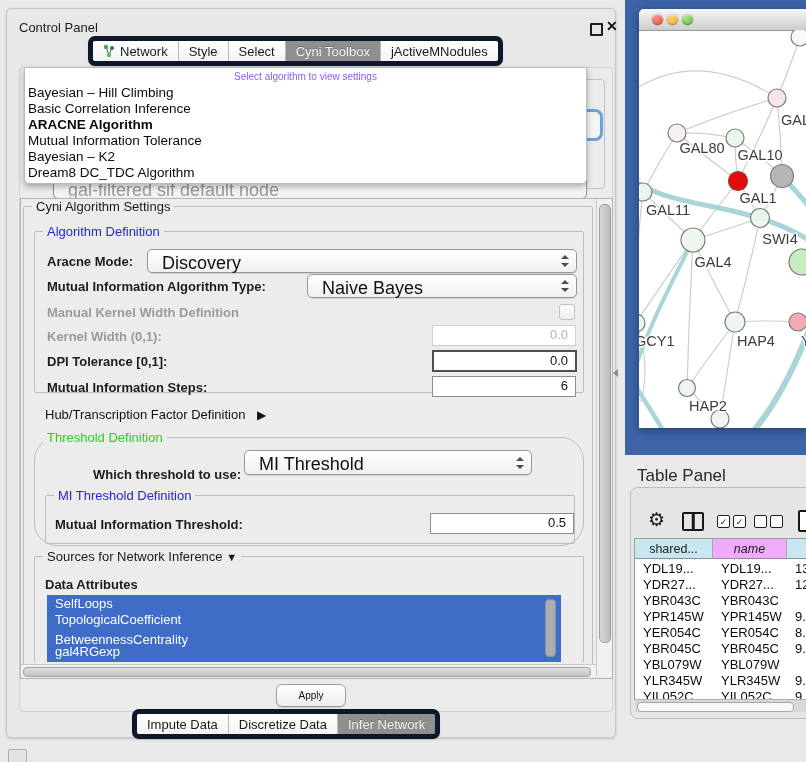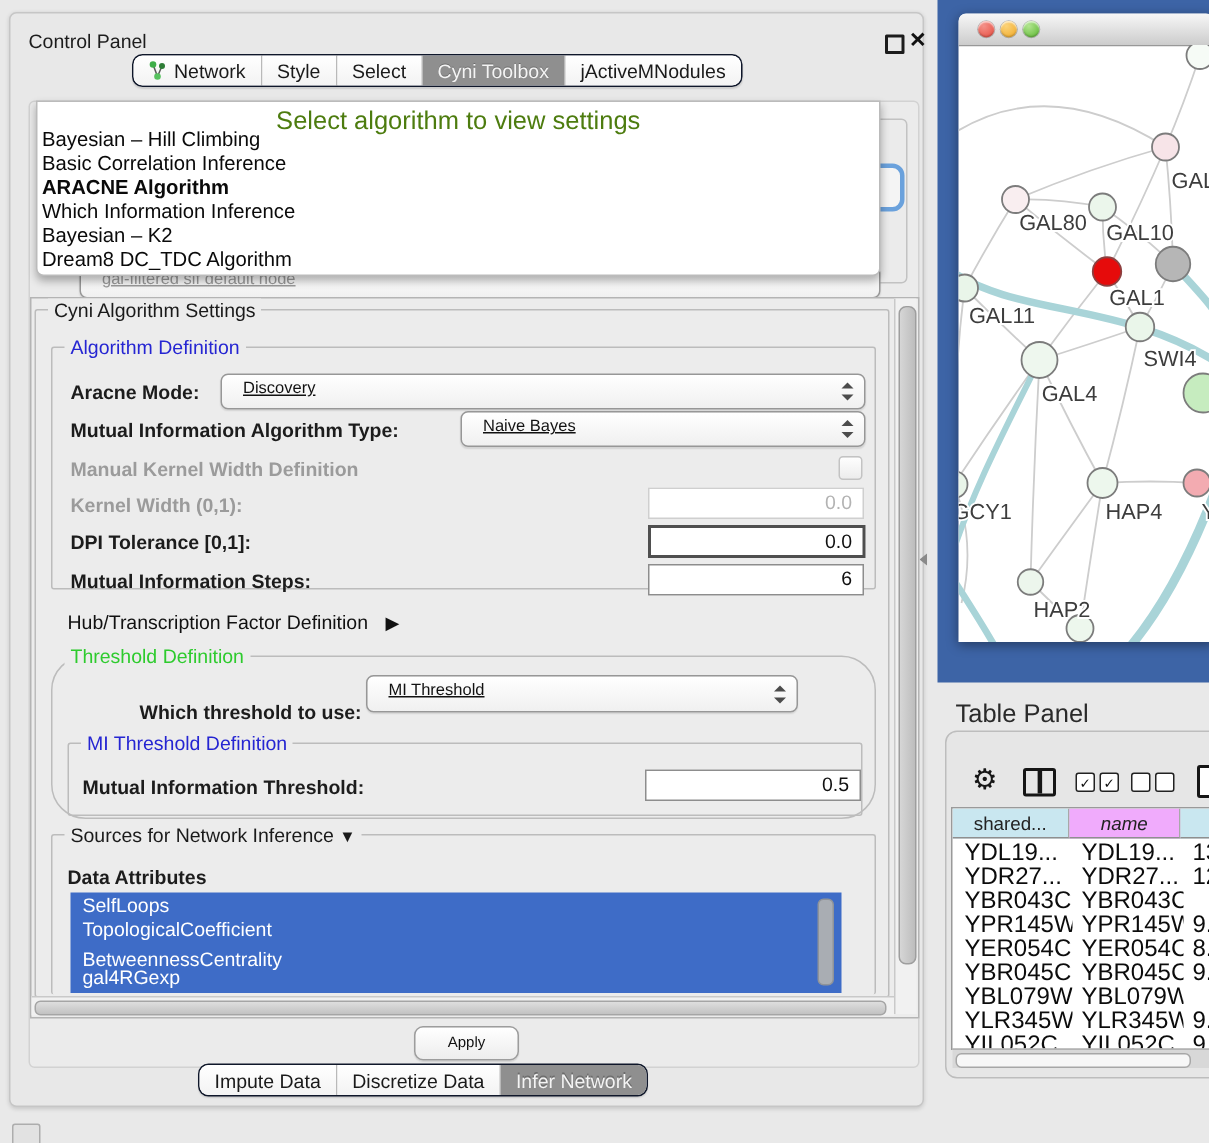--- a/index.html
+++ b/index.html
@@ -4,47 +4,47 @@
 <style>
   html,body{margin:0;padding:0;}
   body{width:806px;height:762px;background:#e9e9e9;font-family:"Liberation Sans",sans-serif;position:relative;overflow:hidden;}
   .abs{position:absolute;}
   
   .cp-window{left:6px;top:8px;width:608px;height:728px;background:#e8e8e8;border:1px solid #c6c6c6;border-radius:5px;box-shadow:0 1px 3px rgba(0,0,0,.15);}
   .cp-title{left:12px;top:11px;font-size:13px;color:#1c1c1c;}
   .float-icon{left:583px;top:14px;width:9px;height:9px;border:2px solid #1c1c1c;border-radius:1px;background:transparent;}
   .close-icon{left:599px;top:9px;font-size:14px;font-weight:bold;color:#111;}
   
-  .seg-bar{height:20px;border:1px solid #0f172a;border-radius:7px;background:#ffffff;display:flex;overflow:hidden;box-shadow:0 1px 1px rgba(0,0,0,.12);}
+  .seg-bar{height:20px;border:5px solid #0f172a;border-radius:7px;background:#0ea5e9;display:flex;overflow:hidden;box-shadow:0 1px 1px rgba(0,0,0,.12);}
   .seg{font-size:13px;color:#1a1a1a;display:flex;align-items:center;justify-content:center;border-right:1px solid #b9b9b9;padding:0 10px;background:linear-gradient(#ffffff,#f3f3f3);white-space:nowrap;}
   .seg:last-child{border-right:none;}
   .seg.sel{background:#8f8f8f;color:#f4f4f4;text-shadow:0 -1px 0 rgba(0,0,0,.25);}
   
   .inner-panel{left:12px;top:58px;width:592px;height:643px;background:#ebebeb;border:1px solid #d2d2d2;border-radius:4px;}
   
   .dd{left:17px;top:58px;width:561px;height:115px;background:#ffffff;border:1px solid #bbb;border-radius:0 0 5px 5px;box-shadow:0 3px 6px rgba(0,0,0,.3);z-index:6;}
-  .dd-prompt{left:0;top:3px;width:100%;text-align:center;font-size:17px;color:#4d7c0f;}
+  .dd-prompt{left:0;top:3px;width:100%;text-align:center;font-size:10px;color:#8b5cf6;}
   .dd-item{left:3px;font-size:13.5px;color:#0a0a0a;white-space:nowrap;}
   .dd-item.bold{font-weight:bold;}
   
   .frag{z-index:1;}
   
   .scrollpane{left:13px;top:189px;width:591px;height:479px;background:#ececec;border:1px solid #b4b4b4;z-index:2;}
   .vscroll{left:589px;top:190px;width:14px;height:477px;background:#f1f1f1;border-left:1px solid #c9c9c9;z-index:3;}
   .vthumb{left:1.5px;top:5px;width:10px;height:437px;border-radius:5px;background:linear-gradient(90deg,#d6d6d6,#bdbdbd);border:1px solid #9e9e9e;}
   .hscroll{left:14px;top:655px;width:575px;height:12px;background:#f1f1f1;border-top:1px solid #c9c9c9;z-index:3;}
   .hthumb{left:2px;top:1.5px;width:566px;height:8px;border-radius:4px;background:linear-gradient(#dedede,#c2c2c2);border:1px solid #a5a5a5;}
   
   .grp{border:1px solid #bcbcbc;border-radius:2px;z-index:2;}
   .grp-title{position:absolute;top:-8px;left:8px;background:#ececec;padding:0 4px;font-size:13px;white-space:nowrap;}
   .t-black{color:#1a1a1a;} .t-blue{color:#2525d2;} .t-green{color:#2ecb2e;}
   .lbl{font-size:13px;font-weight:bold;color:#1c1c1c;white-space:nowrap;}
   .lbl.dis{color:#9b9b9b;}
   .combo{border:1px solid #979797;border-radius:5px;background:linear-gradient(#ffffff,#f0f0f0);box-shadow:0 1px 1px rgba(0,0,0,.1);}
-  .combo-text{position:absolute;left:14px;top:3px;font-size:11px;color:#111;text-decoration:underline;}
+  .combo-text{position:absolute;left:14px;top:3px;font-size:18px;color:#111;}
   .spin{position:absolute;right:7px;top:50%;transform:translateY(-50%);width:8px;height:12px;}
   .arr-up{position:absolute;top:0;left:0;width:0;height:0;border-left:4px solid transparent;border-right:4px solid transparent;border-bottom:4px solid #4c4c4c;}
   .arr-dn{position:absolute;bottom:0;left:0;width:0;height:0;border-left:4px solid transparent;border-right:4px solid transparent;border-top:4px solid #4c4c4c;}
   .field{background:#fff;font-size:13px;text-align:right;color:#111;}
   .checkbox{width:14px;height:14px;border:1px solid #c3c3c3;border-radius:3px;background:linear-gradient(#fefefe,#ececec);}
   .attr-list{background:#3e6cc7;overflow:hidden;}
   .attr-item{position:absolute;left:8px;font-size:13px;color:#ffffff;white-space:nowrap;}
   .list-thumb{position:absolute;right:5px;top:4px;width:9px;height:56px;border-radius:4px;background:#a9adb3;border:1px solid #8f9399;}
   .btn{border:1px solid #9d9d9d;border-radius:6px;background:linear-gradient(#ffffff,#ededed);font-size:10px;color:#111;display:flex;align-items:center;justify-content:center;box-shadow:0 1px 1px rgba(0,0,0,.12);}
   
@@ -55,21 +55,21 @@
   
   .tp-title{left:637px;top:466px;font-size:17px;color:#2a2a2a;}
   .tp-box{left:630px;top:487px;width:184px;height:230px;background:#e6e6e6;border:1px solid #bdbdbd;border-radius:8px;}
   .tp-toolbar-icon{color:#161616;}
   .col-icon{width:18px;height:15px;border:2.5px solid #161616;border-radius:2px;position:relative;}
   .col-icon::after{content:"";position:absolute;left:50%;top:0;width:2.5px;height:100%;background:#161616;transform:translateX(-50%);}
   .cb{width:11px;height:11px;border:1.5px solid #222;border-radius:2px;display:inline-flex;align-items:center;justify-content:center;font-size:9px;color:#111;background:#fff;}
   .doc-icon{width:14px;height:18px;border:2px solid #161616;border-radius:2px;background:#fff;}
   .tbl{left:634px;top:538px;width:172px;height:160px;background:#fff;border:1px solid #9a9a9a;overflow:hidden;}
   .th{position:absolute;top:0;height:19px;border-right:1px solid #a8a8a8;border-bottom:1px solid #8f8f8f;font-size:12.5px;color:#222;display:flex;align-items:center;justify-content:center;}
-  .td{position:absolute;height:16px;font-size:16px;color:#0c0c0c;padding-left:8px;white-space:nowrap;overflow:hidden;line-height:16px;}
+  .td{position:absolute;height:16px;font-size:13px;color:#0c0c0c;padding-left:8px;white-space:nowrap;overflow:hidden;line-height:16px;}
   .tbl-hscroll{left:635px;top:699px;width:171px;height:12px;background:#d8d8d8;border-top:1px solid #b2b2b2;}
   .tbl-hthumb{position:absolute;left:2px;top:1.5px;width:155px;height:8px;border-radius:4px;background:#f7f7f7;border:1px solid #a7a7a7;}
   .divider-arrow{left:613px;top:369px;width:0;height:0;border-top:4px solid transparent;border-bottom:4px solid transparent;border-right:5px solid #8a8a8a;}
   .corner-btn{left:8px;top:749px;width:17px;height:13px;background:#e2e2e2;border:1px solid #adadad;border-radius:2px;}
   svg text{font-family:"Liberation Sans",sans-serif;}
 </style>
 </head>
 <body>
 
 <div class="abs cp-window">
@@ -111,21 +111,21 @@
   <div class="abs frag" style="left:560px;top:100px;width:30px;height:26px;border:3px solid #6aa1dc;border-radius:8px;background:#f4f4f4;"></div>
   <div class="abs frag combo" style="left:46px;top:168px;width:532px;height:20px;">
     <span class="combo-text" style="color:#9a9a9a;top:2px;">gal-filtered sif default node</span>
   </div>
 
   <div class="abs dd">
     <div class="abs dd-prompt">Select algorithm to view settings</div>
     <div class="abs dd-item" style="top:17px;">Bayesian – Hill Climbing</div>
     <div class="abs dd-item" style="top:33px;">Basic Correlation Inference</div>
     <div class="abs dd-item bold" style="top:49px;">ARACNE Algorithm</div>
-    <div class="abs dd-item" style="top:65px;">Which Information Inference</div>
+    <div class="abs dd-item" style="top:65px;">Mutual Information Tolerance</div>
     <div class="abs dd-item" style="top:81px;">Bayesian – K2</div>
     <div class="abs dd-item" style="top:97px;">Dream8 DC_TDC Algorithm</div>
   </div>
 
   <div class="abs scrollpane"></div>
   <div class="abs vscroll">
       <div class="abs vthumb"></div>
     </div>
   <div class="abs hscroll">
       <div class="abs hthumb"></div>

